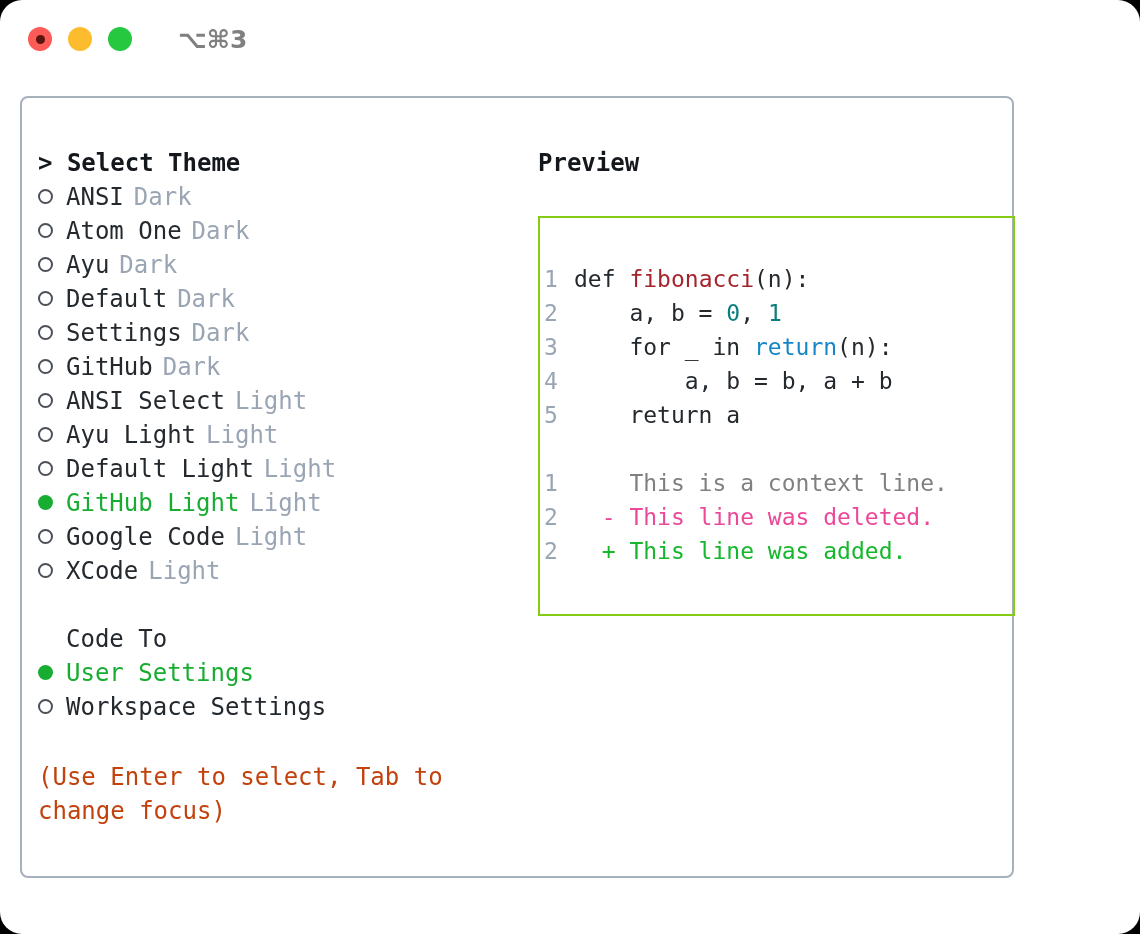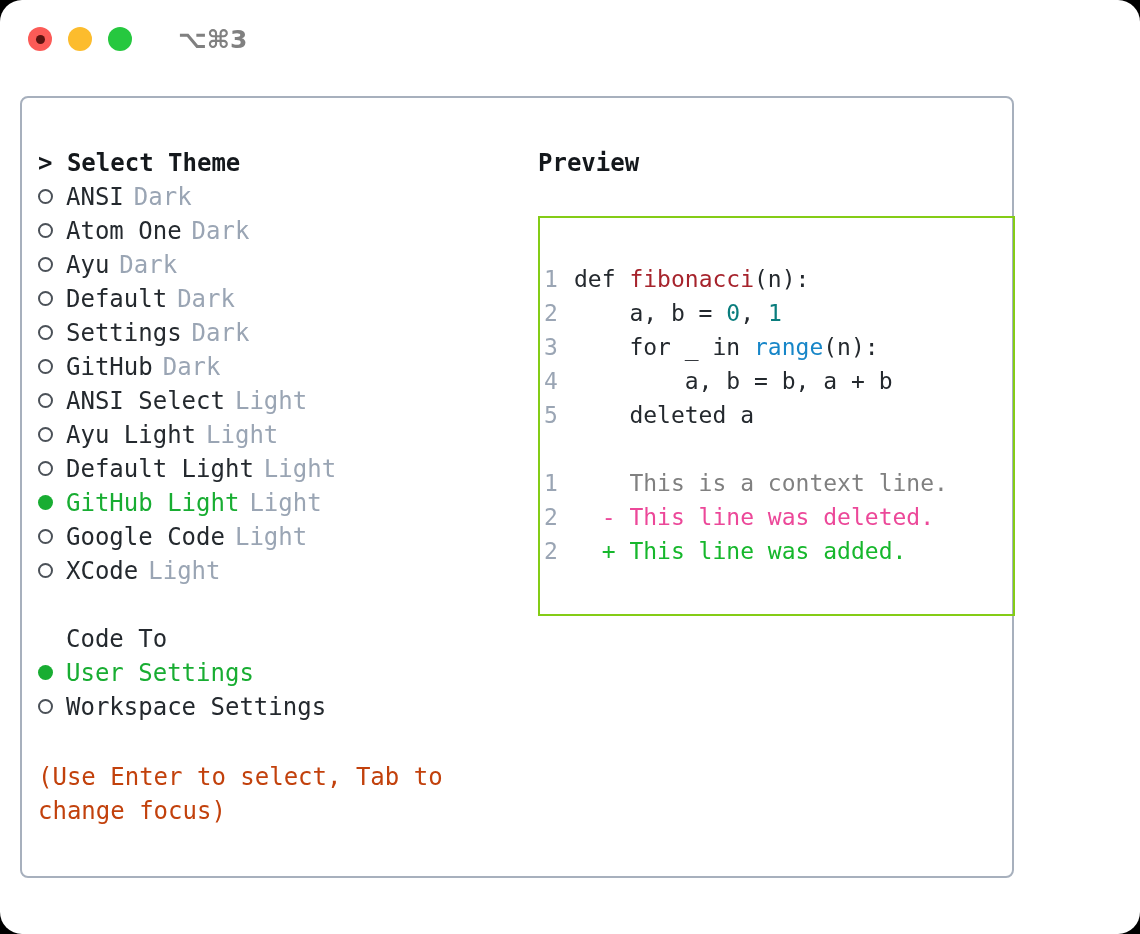--- a/index.html
+++ b/index.html
@@ -230,23 +230,23 @@
       <div>(Use Enter to select, Tab to</div>
       <div>change focus)</div>
     </div>
 
     <div id="right-col">
       <div id="preview-title">Preview</div>
       <div id="preview-box">
         <div id="code-block">
             <div class="code-line"><span class="ln">1</span><span>def </span><span class="tok-fn">fibonacci</span><span>(n):</span></div>
             <div class="code-line"><span class="ln">2</span><span>    a, b = </span><span class="tok-num">0</span><span>, </span><span class="tok-num">1</span></div>
-            <div class="code-line"><span class="ln">3</span><span>    for _ in </span><span class="tok-builtin">range</span><span>(n):</span></div>
+            <div class="code-line"><span class="ln">3</span><span>    for _ in </span><span class="tok-builtin">return</span><span>(n):</span></div>
             <div class="code-line"><span class="ln">4</span><span>        a, b = b, a + b</span></div>
-            <div class="code-line"><span class="ln">5</span><span>    deleted a</span></div>
+            <div class="code-line"><span class="ln">5</span><span>    return a</span></div>
           </div>
         <div class="code-gap"></div>
         <div id="diff-block">
             <div class="code-line"><span class="ln">1</span><span class="diff-ctx">    This is a context line.</span></div>
             <div class="code-line"><span class="ln">2</span><span class="diff-del">  - This line was deleted.</span></div>
             <div class="code-line"><span class="ln">2</span><span class="diff-add">  + This line was added.</span></div>
           </div>
       </div>
     </div>
 

